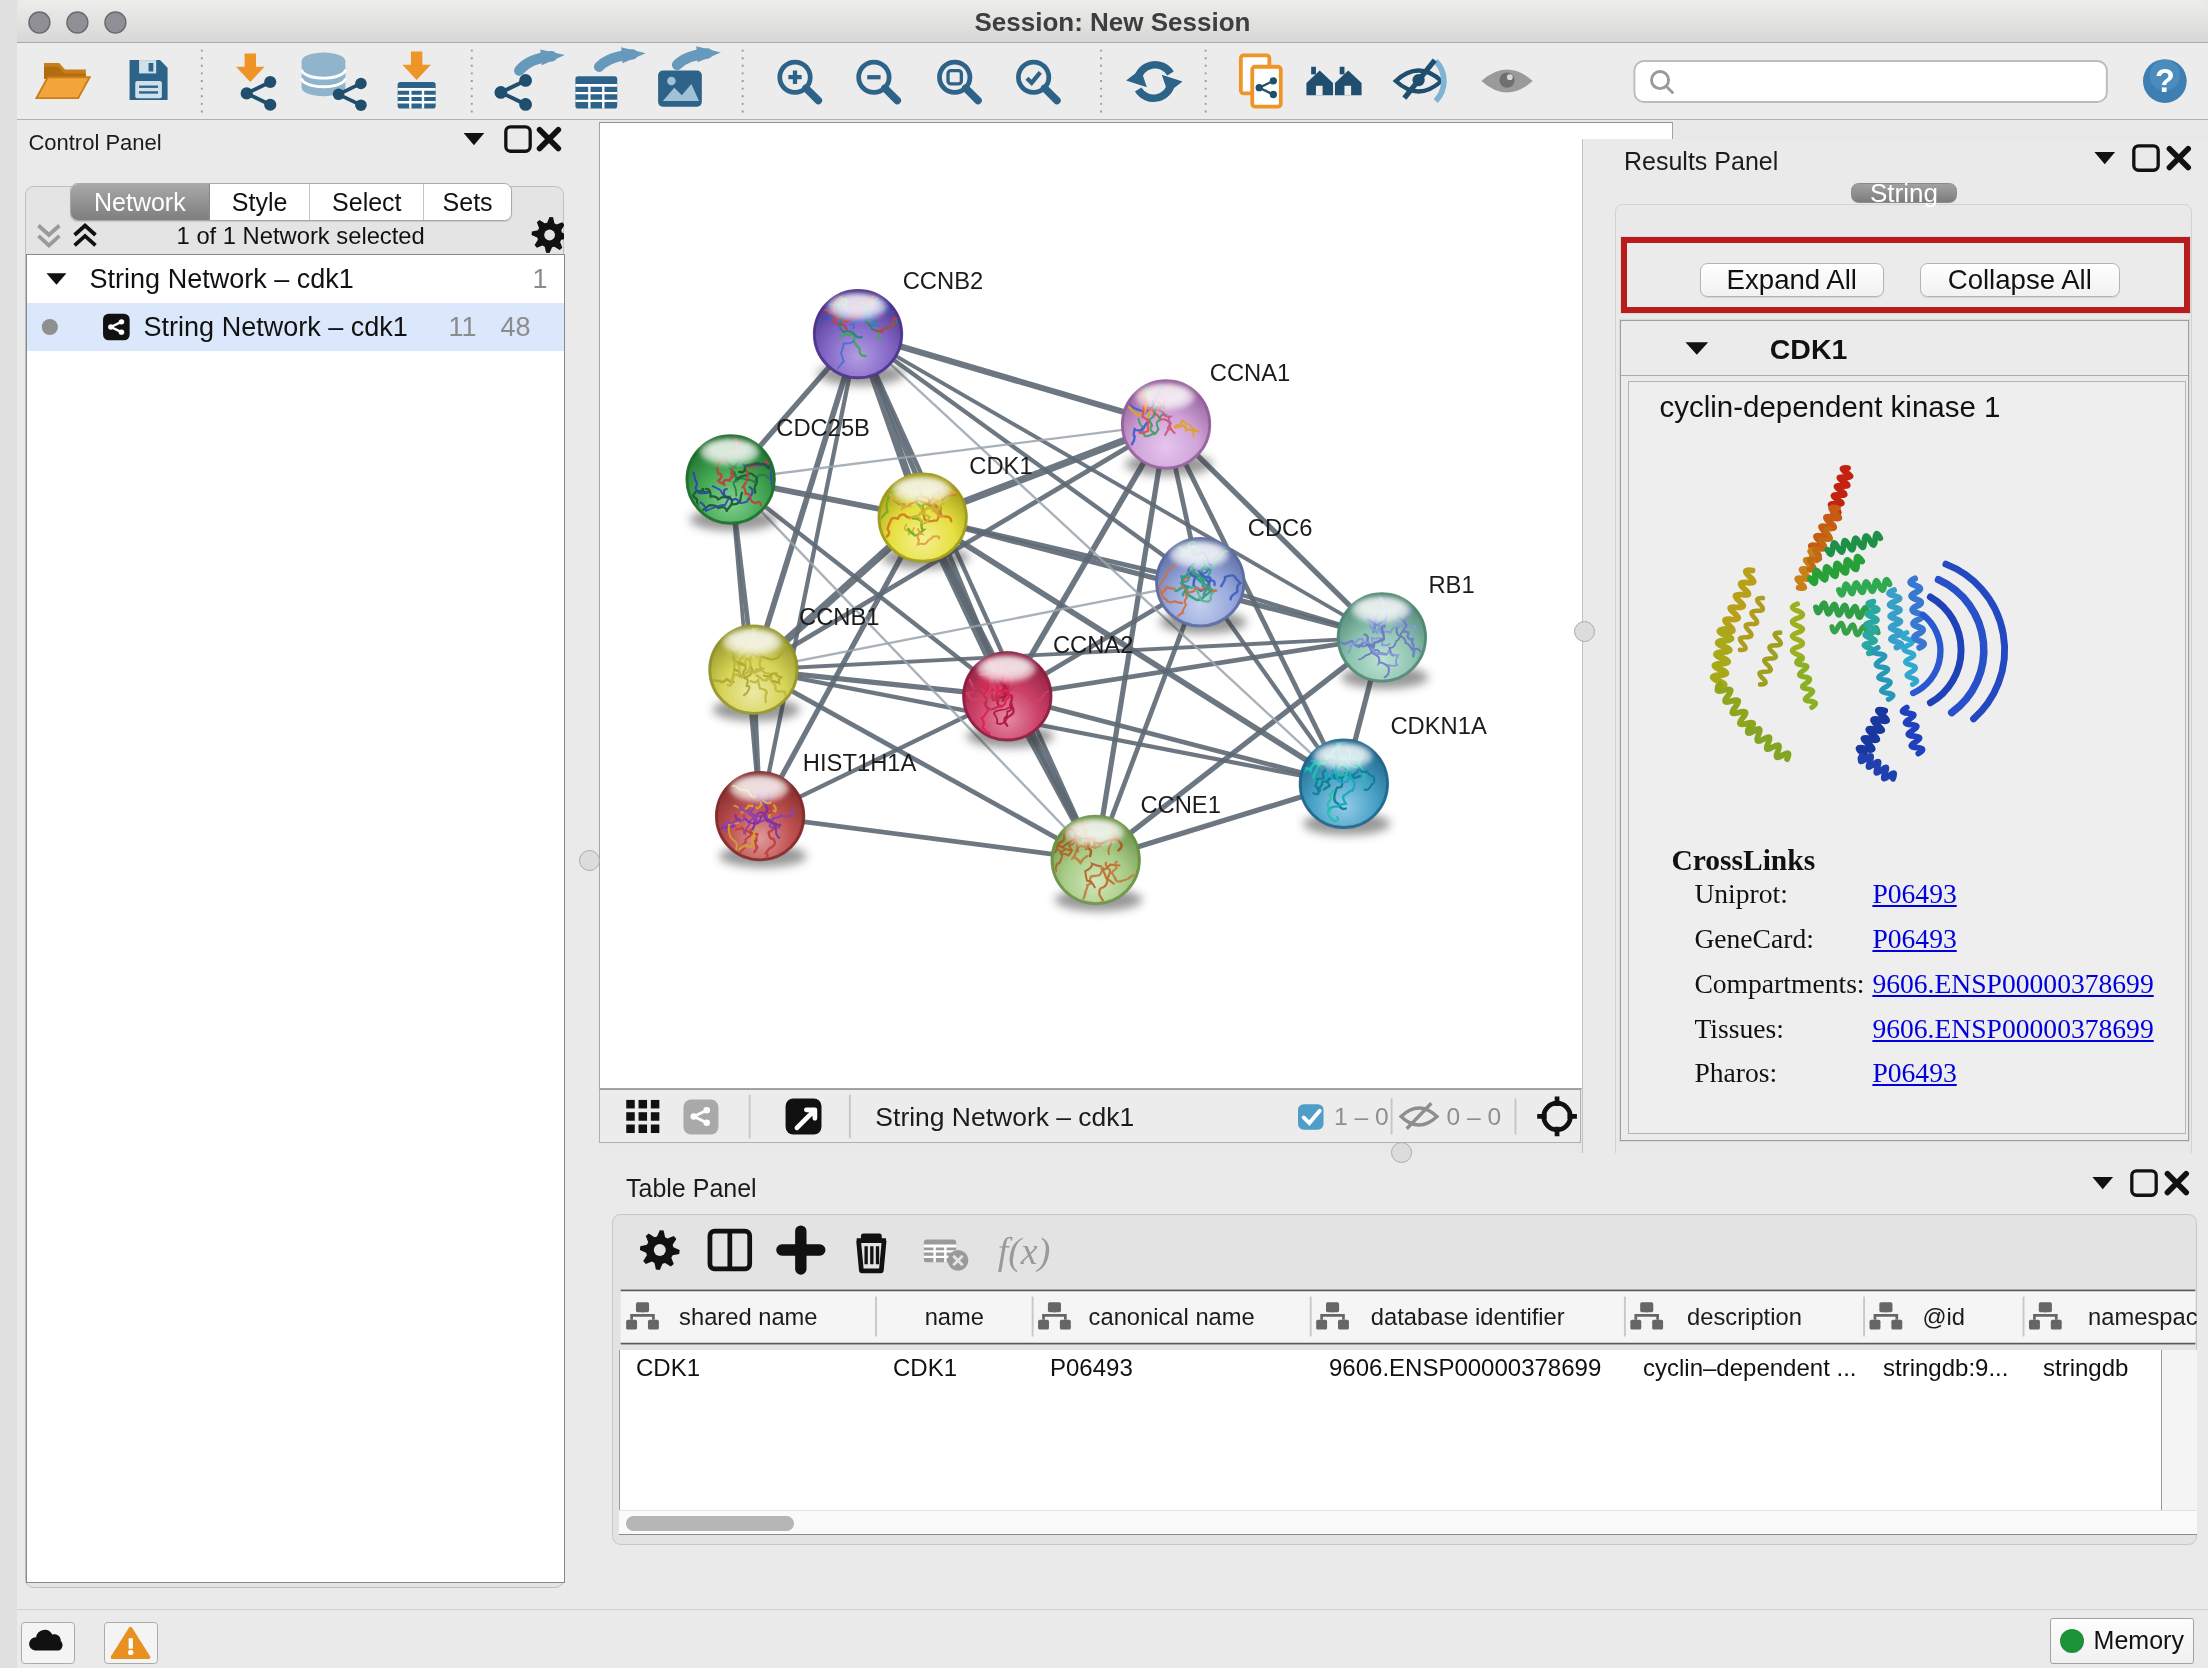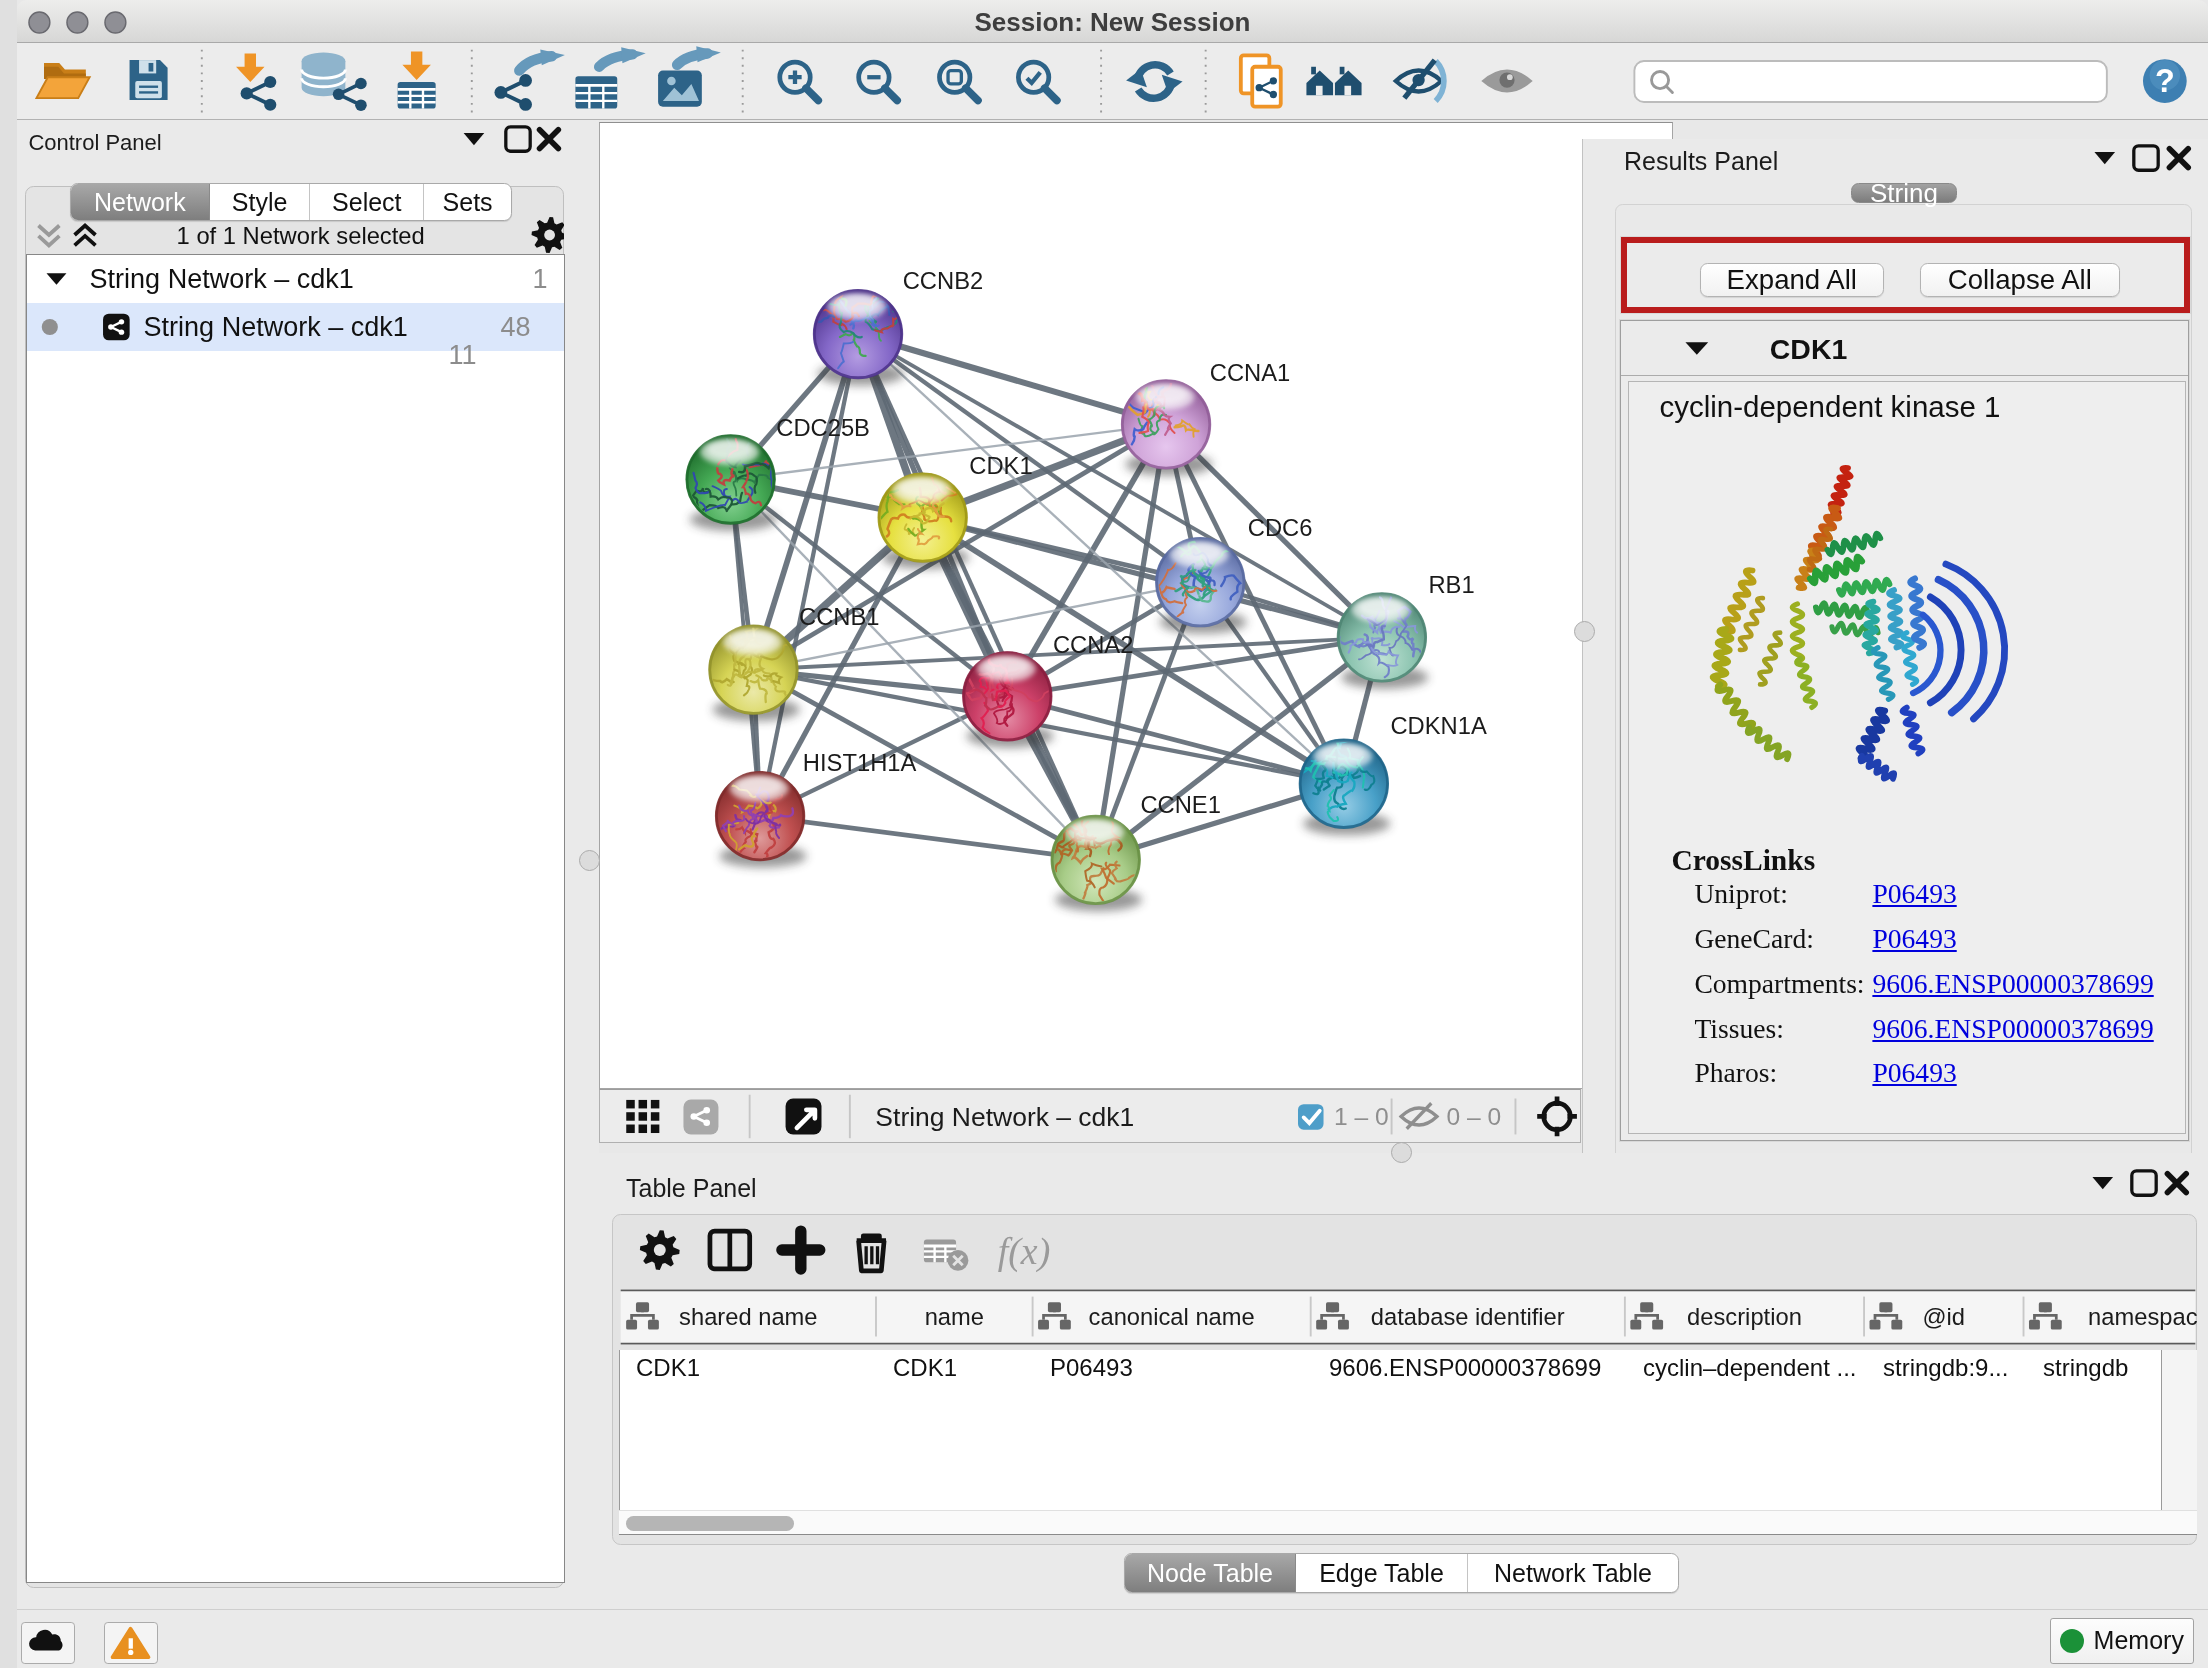--- a/index.html
+++ b/index.html
@@ -161,21 +161,21 @@
         <svg width="537" height="48" style="position:absolute;left:0;top:0" viewBox="0 0 565 50">
           <circle cx="24" cy="25" r="8.5" fill="#8f8f8f"></circle>
           <rect x="80" y="11" width="28" height="28" rx="6" fill="#111"></rect>
           <line x1="88.24" y1="25" x2="99.4" y2="19.6" stroke="#fff" stroke-width="2.5"></line>
           <line x1="88.24" y1="25" x2="99.4" y2="30.4" stroke="#fff" stroke-width="2.5"></line>
           <circle cx="88.24" cy="25" r="2.88" fill="#fff"></circle>
           <circle cx="99.4" cy="19.6" r="2.88" fill="#fff"></circle>
           <circle cx="99.4" cy="30.4" r="2.88" fill="#fff"></circle>
         </svg>
         <div style="position:absolute;left:117px;top:8.6px;font-size:27px;color:#111;">String Network – cdk1</div>
-        <div style="position:absolute;left:388px;top:8.6px;width:62px;text-align:right;font-size:27px;color:#8c8c8c;margin-top:28px;">11</div>
+        <div style="position:absolute;left:388px;top:8.6px;width:62px;text-align:right;font-size:27px;color:#8c8c8c;">11</div>
         <div style="position:absolute;left:450px;top:8.6px;width:54px;text-align:right;font-size:27px;color:#8c8c8c;">48</div>
       </div>
     </div>
   </div>
 <div style="position:absolute;left:599px;top:122px;width:1074px;height:967px;background:#fff;border:1px solid #a5a5a5;border-top-color:#8f8f8f;">
     <svg width="980" height="965" viewBox="630 128 1030 1015" style="position:absolute;left:0;top:0">
       <defs>
         <filter id="blur5" x="-60%" y="-60%" width="220%" height="220%">
           <feGaussianBlur stdDeviation="5"></feGaussianBlur>
         </filter>
@@ -786,25 +786,20 @@
       <div style="position:absolute;left:709px;top:3.8px;font-size:24px;color:#111;white-space:nowrap;">9606.ENSP00000378699</div>
       <div style="position:absolute;left:1023px;top:3.8px;font-size:24px;color:#111;white-space:nowrap;">cyclin–dependent ...</div>
       <div style="position:absolute;left:1263px;top:3.8px;font-size:24px;color:#111;white-space:nowrap;">stringdb:9...</div>
       <div style="position:absolute;left:1423px;top:3.8px;font-size:24px;color:#111;white-space:nowrap;">stringdb</div>
     </div>
     <div style="position:absolute;left:20px;top:231px;width:1542px;height:126px;background:#fff;border-left:1px solid #9a9a9a;"></div>
     <div style="position:absolute;left:1562px;top:197px;width:36px;height:160px;background:#f4f4f4;border-left:1px solid #9a9a9a;"></div>
     <div style="position:absolute;left:20px;top:357px;width:1578px;height:25px;background:#fafafa;border-top:1px solid #e0e0e0;border-bottom:1.9px solid #8a8a8a;">
       <div style="position:absolute;left:6.7px;top:4.8px;width:168px;height:15px;background:#b5b5b5;border-radius:7.6px;"></div>
     </div>
-    <div class="seg" style="left:525px;top:400px;width:555px;height:40px;">
-      <div class="sel" style="width:171px;">Node Table</div>
-      <div style="width:172px;">Edge Table</div>
-      <div style="width:210px;">Network Table</div>
-    </div>
   </div>
 <div style="position:absolute;left:17px;top:1609px;width:2191px;height:59px;background:#eaeaea;border-top:1px solid #cfcfcf;">
     <div style="position:absolute;left:3.8px;top:12.4px;width:54px;height:42px;background:#f4f4f4;border:1px solid #ababab;border-radius:3.8px;"><svg width="52" height="40" viewBox="0 0 55 42">
         <path d="M14 29 a7 7 0 0 1 1 -14 a9 9 0 0 1 17 -3 a7 7 0 0 1 9 7 a6 6 0 0 1 -2 10 z" fill="#111"></path>
       </svg></div>
     <div style="position:absolute;left:87px;top:12.4px;width:54px;height:42px;background:#f4f4f4;border:1px solid #ababab;border-radius:3.8px;"><svg width="52" height="40" viewBox="0 0 55 42">
         <path d="M27 6 L46 36 H8 Z" fill="#e89020" stroke="#e89020" stroke-width="4" stroke-linejoin="round"></path>
         <rect x="25" y="16" width="4.5" height="11" fill="#fff"></rect>
         <circle cx="27.2" cy="31" r="2.8" fill="#fff"></circle>
       </svg></div>

